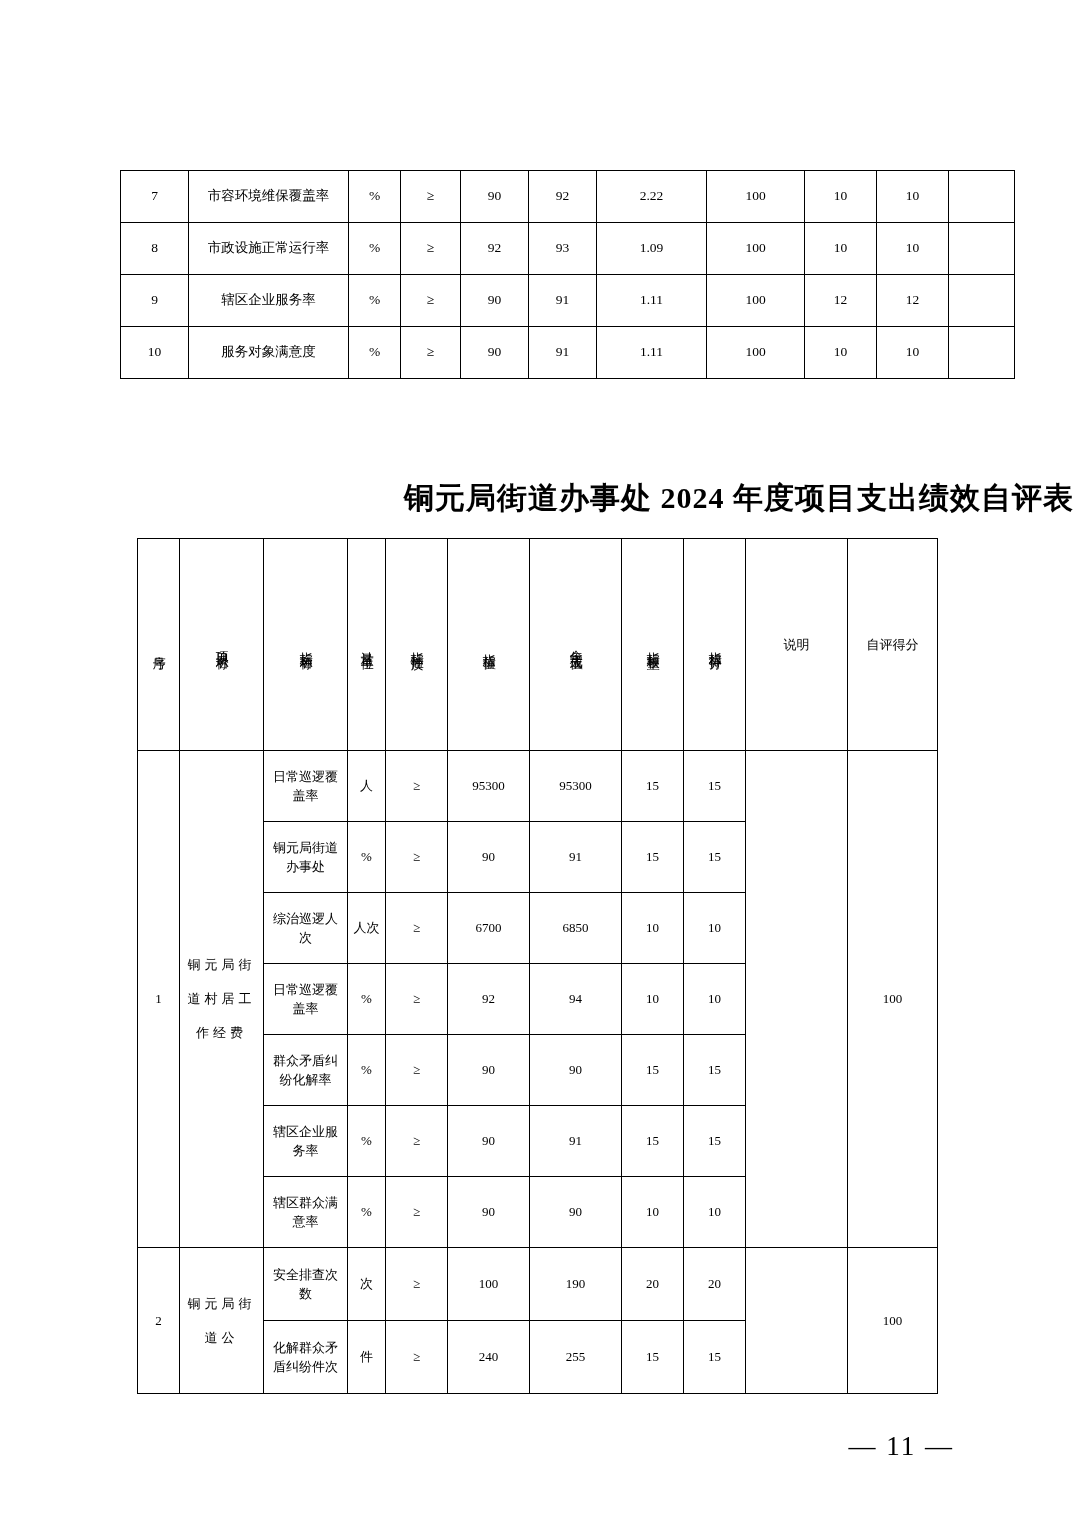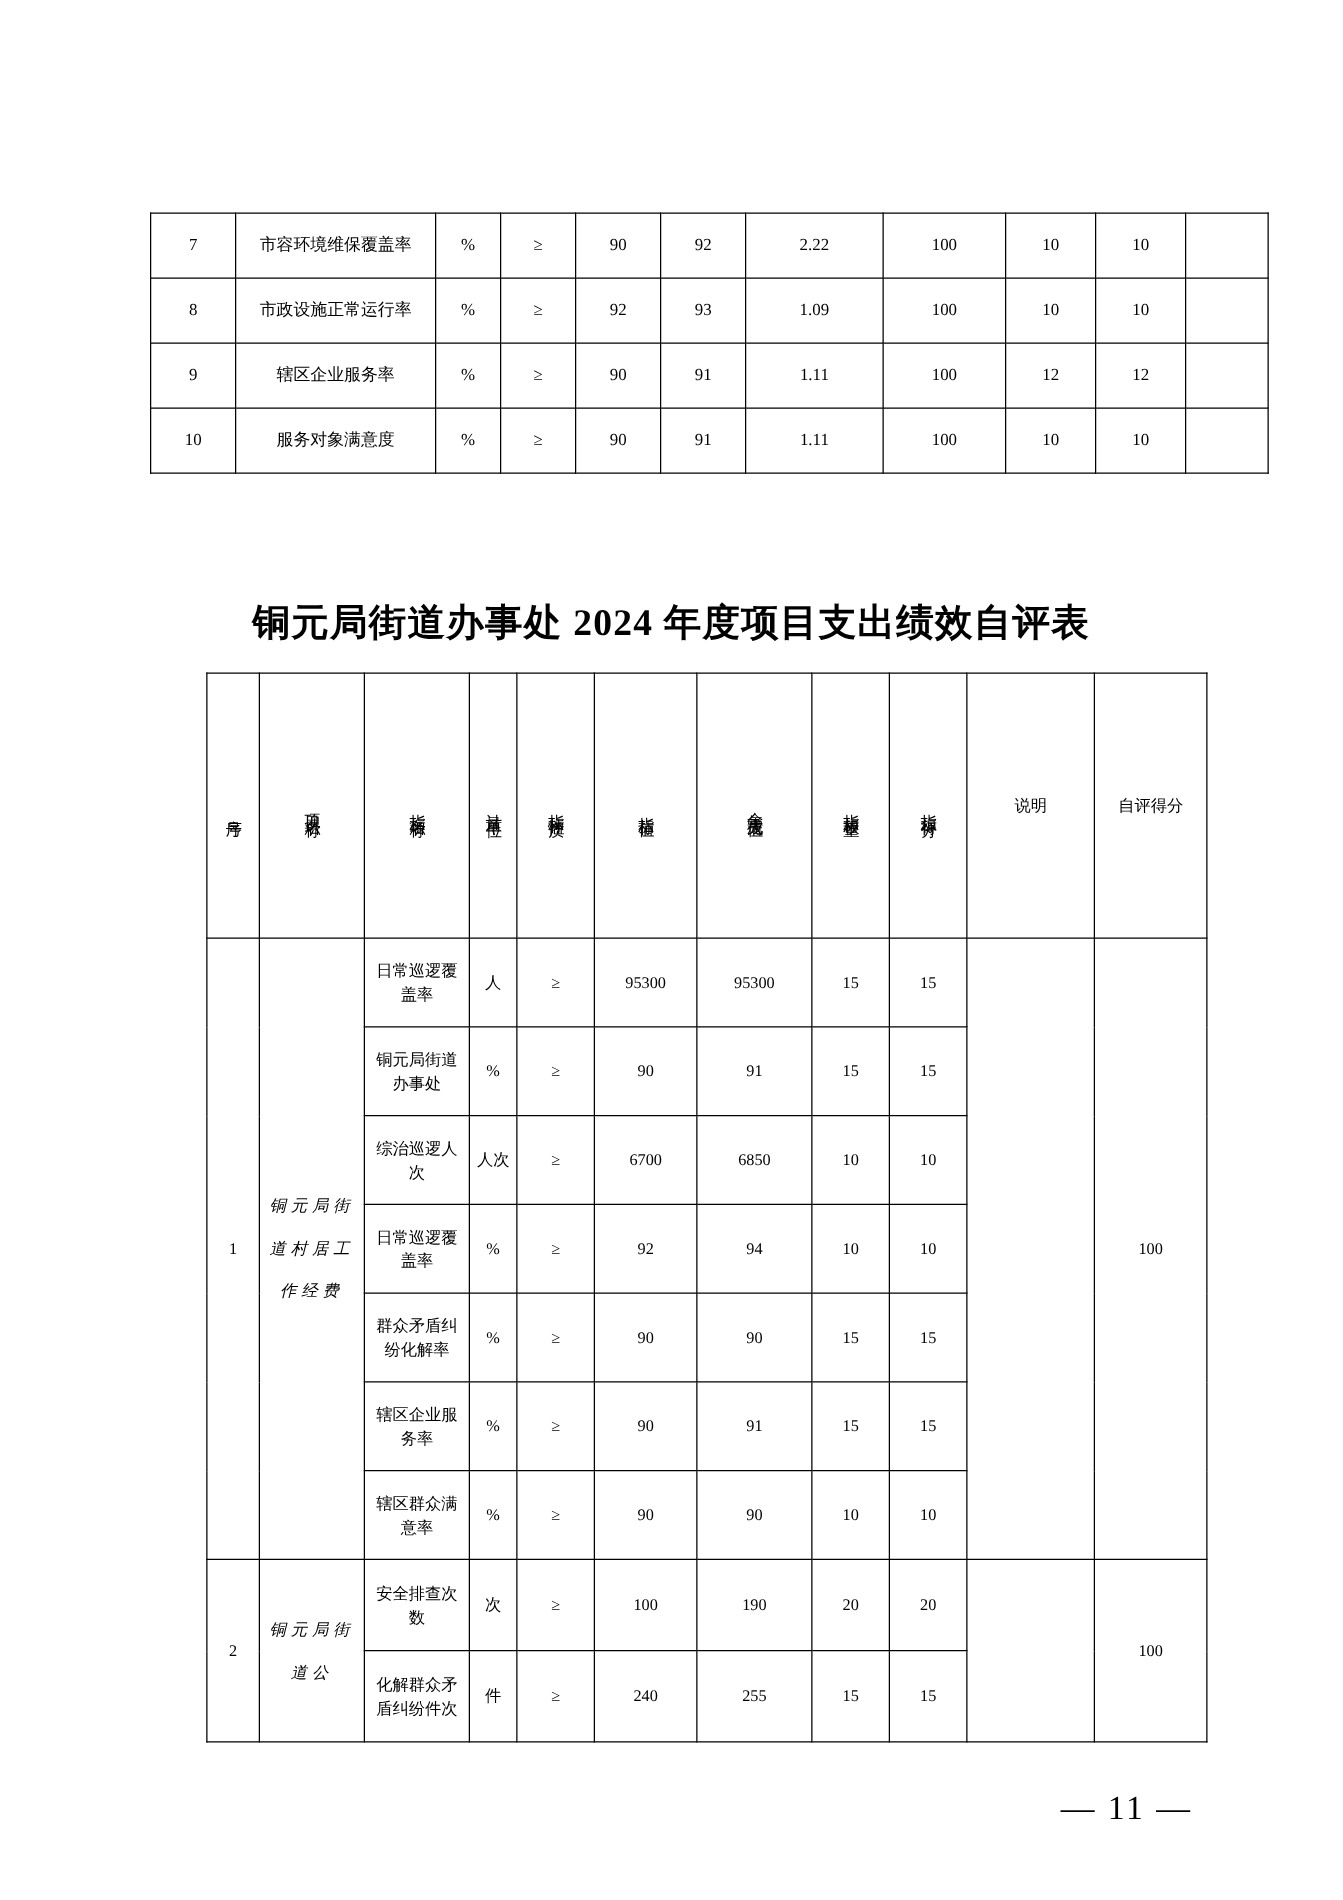--- a/index.html
+++ b/index.html
@@ -45,33 +45,32 @@
   }
   #top-table td {
     height: 52px;
   }
   
   .doc-heading {
     position: absolute;
     left: 0;
     top: 478px;
     width: 1074px;
-    text-align: center;
+    text-align: right;
     font-family: "Liberation Serif", "DejaVu Serif", serif;
     font-weight: bold;
     font-size: 30px;
     letter-spacing: 1px;
   }
   
   #main-table {
     position: absolute;
     left: 137px;
     top: 538px;
     width: 800px;
-    margin-left: 28px;
   }
   #main-table td {
     font-size: 13px;
   }
   .hdr td {
     font-weight: normal;
     height: 212px;
     font-size: 15px;
     line-height: 1.35;
   }
@@ -79,21 +78,20 @@
     writing-mode: vertical-rl;
     text-orientation: upright;
     display: inline-block;
     letter-spacing: 2px;
     line-height: 1.25;
   }
   .proj-name {
     font-size: 15px;
     line-height: 2.6;
     letter-spacing: 4px;
-    font-style: italic;
   }
   .row-h {
     height: 71px;
   }
   .row-h2 {
     height: 73px;
   }
   .footer-pageno {
     position: absolute;
     right: 120px;

